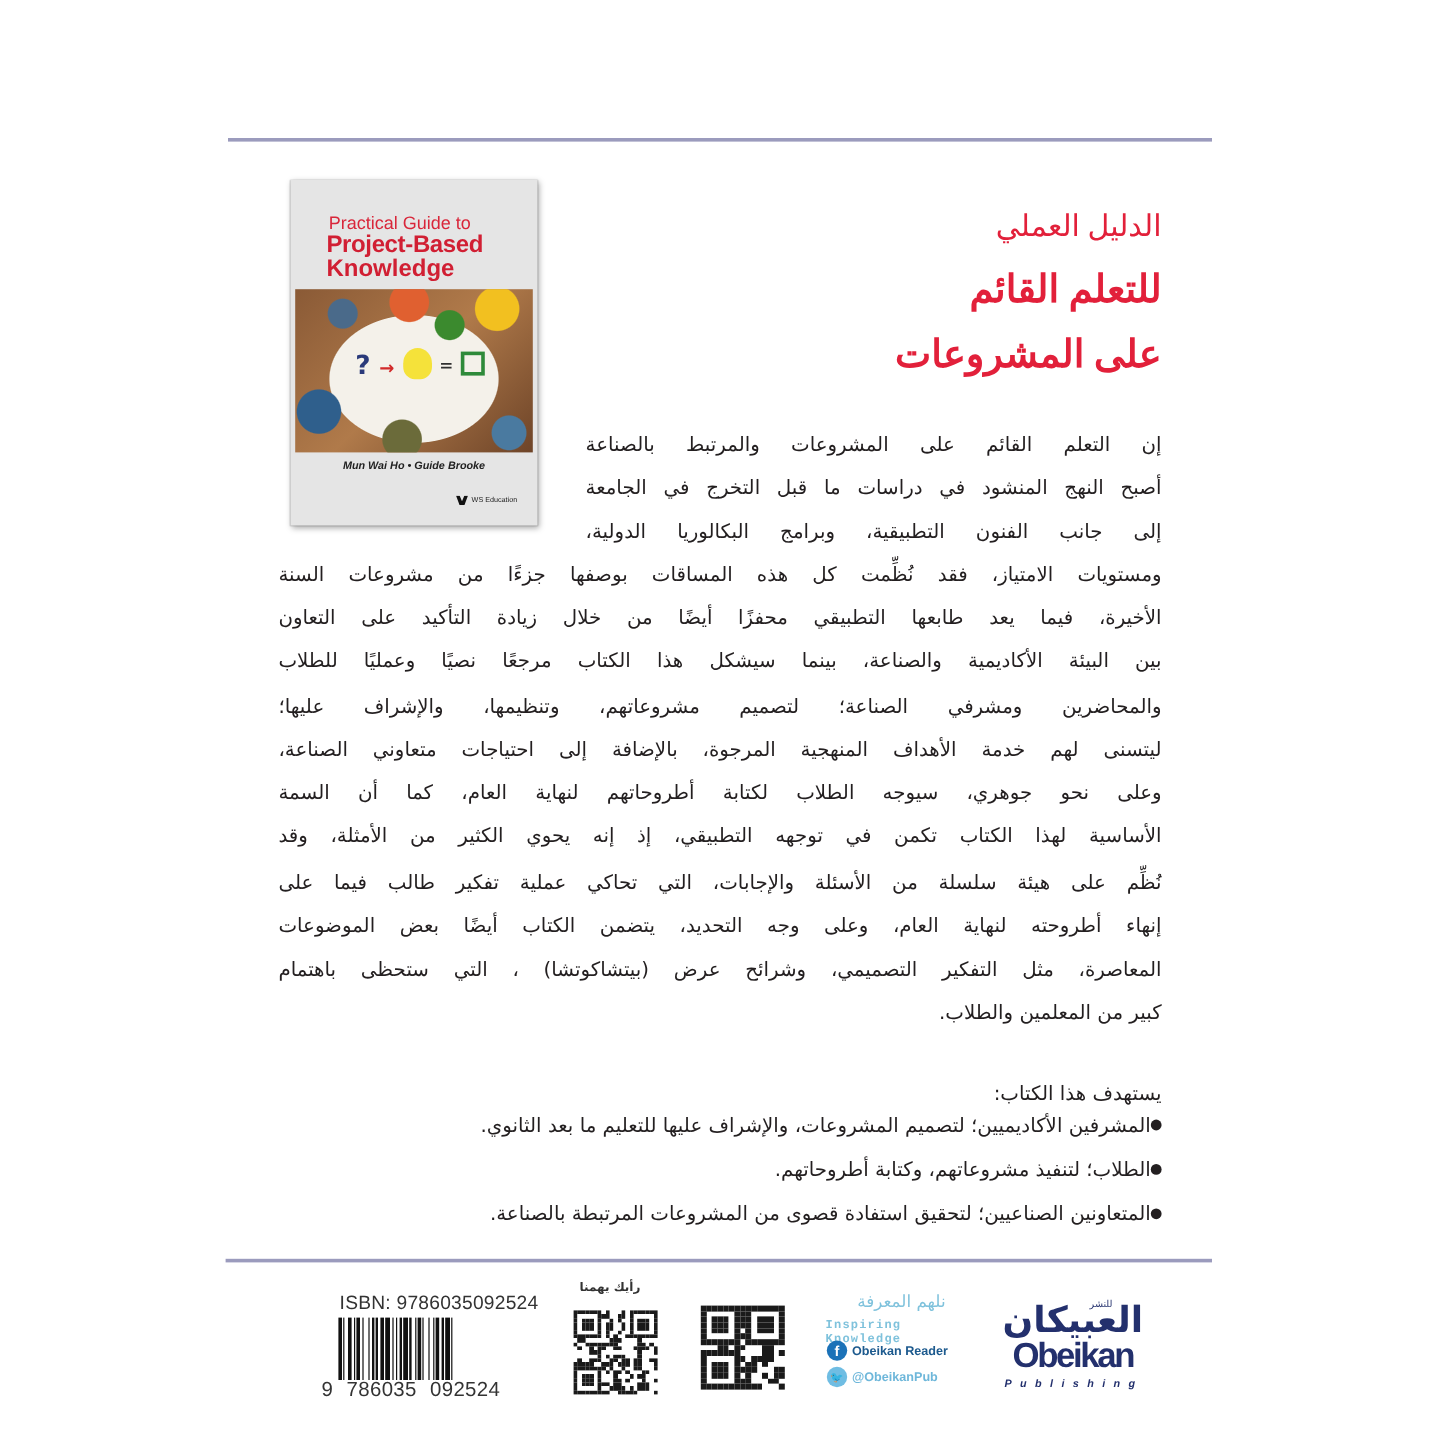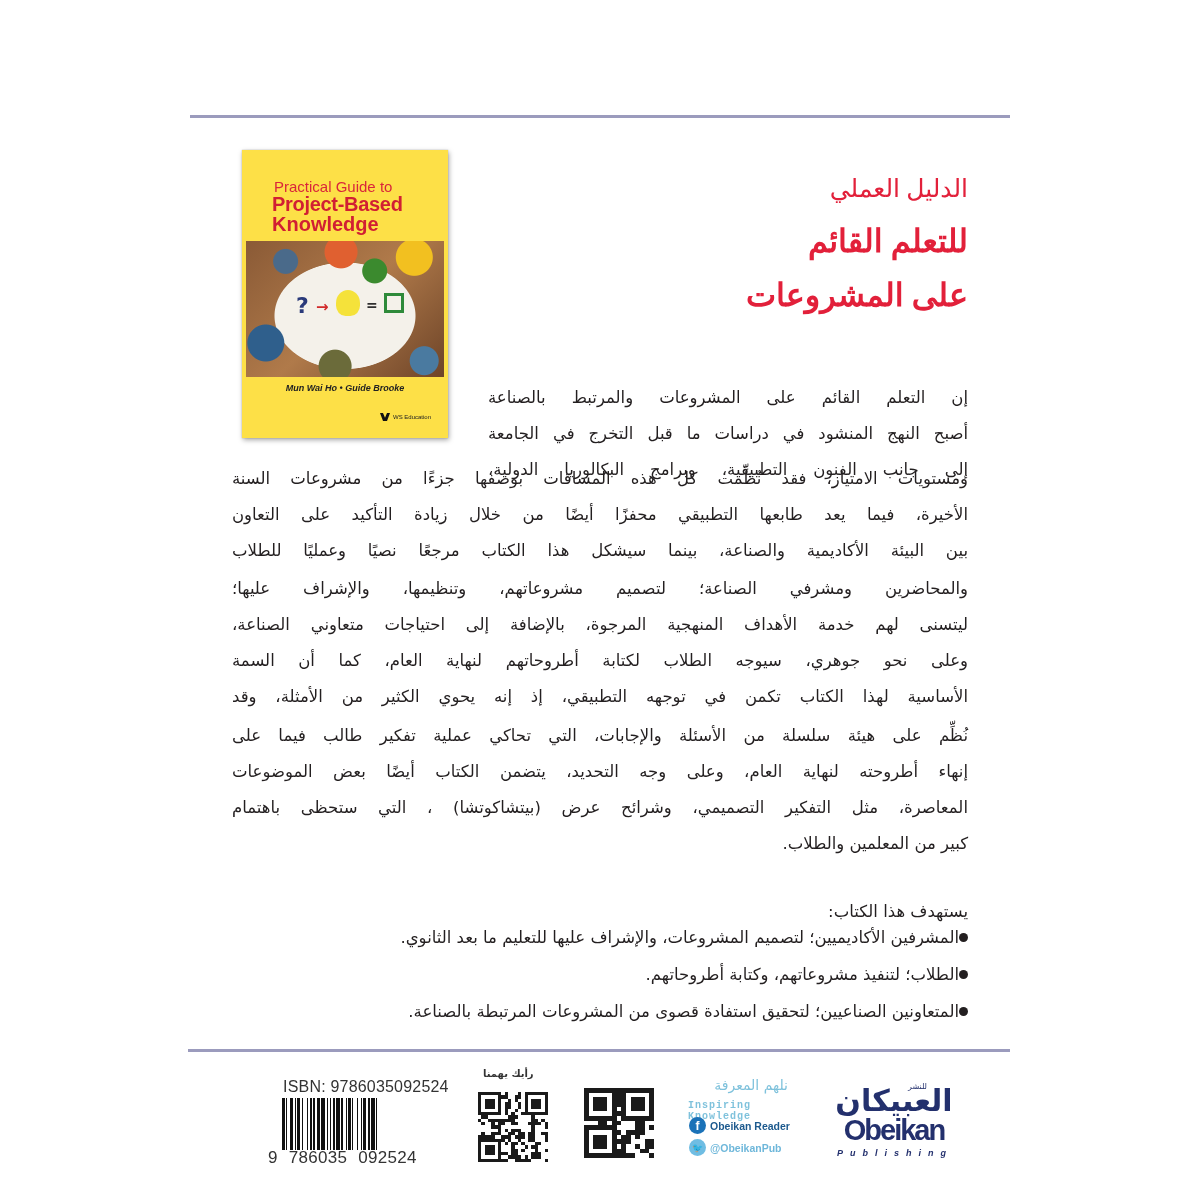--- a/index.html
+++ b/index.html
@@ -6,21 +6,21 @@
   html, body { width: 1200px; height: 1200px; background: #ffffff; overflow: hidden; }
   body { position: relative; font-family: "DejaVu Sans", sans-serif; color: #231f20; }
 
   .rule { position: absolute; height: 3px; background: #9b9bbd; }
   .rule.top { left: 190px; width: 820px; top: 115px; }
   .rule.bottom { left: 188px; width: 822px; top: 1049px; }
 
   
   .cover {
     position: absolute; left: 242px; top: 150px; width: 206px; height: 288px;
-    background: #fde047;
+    background: #e5e5e5;
     box-shadow: 1px 2px 5px rgba(0,0,0,0.35), 0 0 1px rgba(0,0,0,0.3);
     overflow: hidden;
   }
   .cover .c-line1 { position: absolute; left: 32px; top: 28px; font-family: "Liberation Sans", sans-serif; font-size: 15px; color: #d9263a; }
   .cover .c-line2 { position: absolute; left: 30px; top: 43px; font-family: "Liberation Sans", sans-serif; font-size: 20px; font-weight: bold; color: #d11f33; letter-spacing: -0.3px; }
   .cover .c-line3 { position: absolute; left: 30px; top: 63px; font-family: "Liberation Sans", sans-serif; font-size: 20px; font-weight: bold; color: #d11f33; }
   .cover .art {
     position: absolute; left: 4px; top: 91px; width: 198px; height: 136px;
     background:
       radial-gradient(circle at 20% 15%, #4a6a8a 0 12px, transparent 13px),
@@ -39,21 +39,21 @@
   .cover .wslogo .mark { width: 10px; height: 8px; background: #111; clip-path: polygon(0 0, 30% 0, 50% 60%, 70% 0, 100% 0, 70% 100%, 30% 100%); }
 
   
   .title { position: absolute; right: 232px; text-align: right; color: #e2203a; font-family: Liberation Serif, serif; direction: rtl; white-space: nowrap; }
   .title.t1 { top: 174px; font-size: 25px; }
   .title.t2 { top: 222px; font-size: 32px; font-weight: bold; }
   .title.t3 { top: 276px; font-size: 32px; font-weight: bold; }
 
   
   .para-line { position: absolute; right: 232px; direction: rtl; text-align: justify; text-align-last: justify; font-size: 16.5px; line-height: 1; color: #231f20; white-space: nowrap; }
-  .para-line.narrow { left: 488px; margin-top: 27px; }
+  .para-line.narrow { left: 488px; }
   .para-line.wide { left: 232px; }
   .para-line.last { text-align-last: right; }
 
   .lead { position: absolute; right: 232px; top: 902px; direction: rtl; font-size: 16.5px; color: #231f20; }
   .bullet-row { position: absolute; right: 232px; direction: rtl; display: flex; align-items: center; font-size: 16.5px; color: #231f20; white-space: nowrap; }
   .bullet-dot { width: 9px; height: 9px; border-radius: 50%; background: #231f20; flex: none; margin-right: 0; }
 
   
   .isbn-label { position: absolute; left: 283px; top: 1078px; font-family: "Liberation Sans", sans-serif; font-size: 16px; color: #333; letter-spacing: 0.2px; }
   .barcode { position: absolute; left: 282px; top: 1098px; width: 162px; height: 52px; display: flex; align-items: stretch; gap: 0; }

